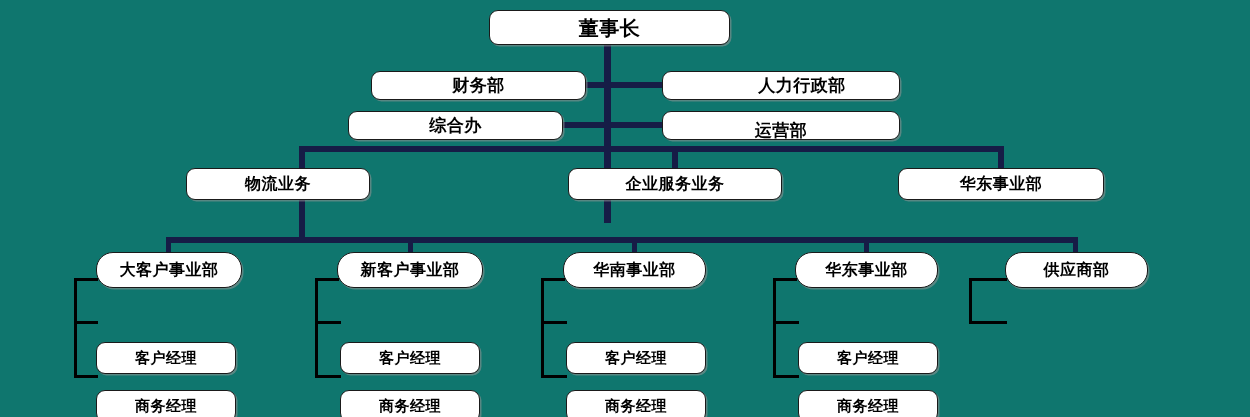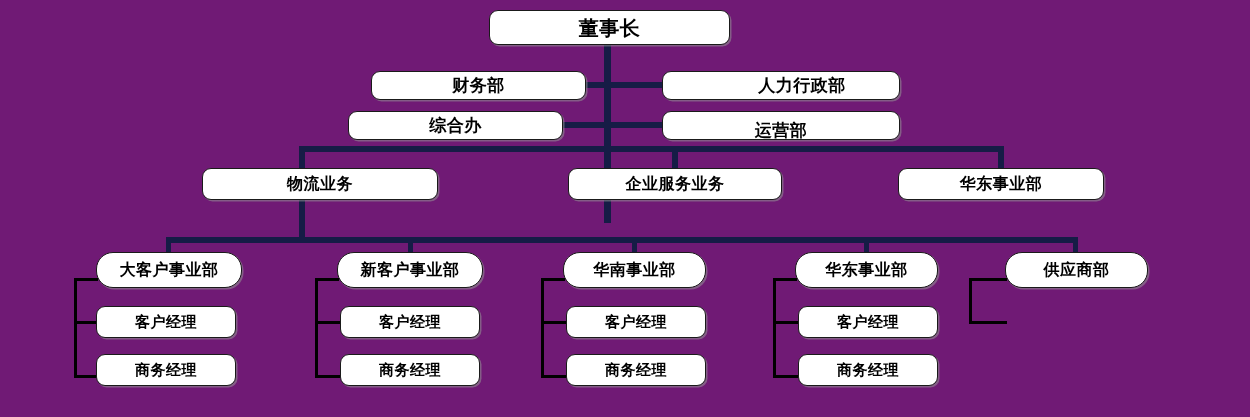--- a/index.html
+++ b/index.html
@@ -4,21 +4,21 @@
 <style>
   html, body {
     margin: 0;
     padding: 0;
     background: #ffffff;
   }
   #chart-root {
     position: relative;
     width: 1250px;
     height: 417px;
-    background: #701a75;
+    background: #0f766e;
     font-family: "DejaVu Sans", "Liberation Sans", sans-serif;
     overflow: hidden;
     text-decoration: underline;
   }
   .node {
     position: absolute;
     box-sizing: border-box;
     border: 1.6px solid #1a1a1a;
     border-radius: 9px;
     background: #ffffff;
@@ -45,21 +45,21 @@
   .conn-blk {
     position: absolute;
     background: #000000;
     z-index: 1;
   }
   
   .t-root   { font-size: 20px; }
   .t-dept   { font-size: 17px; }
   .t-biz    { font-size: 16px; }
   .t-div    { font-size: 16px; border-radius: 17px; }
-  .t-role   { font-size: 15px; }
+  .t-role   { font-size: 15px; margin-top: 36px; }
 </style>
 </head>
 <body>
 
 <div id="chart-root">
 
   <div class="conn" style="left:604px; top:45px; width:7px; height:178px;"></div>
 
   <div class="conn" style="left:563px; top:82px; width:99px; height:6px;"></div>
 
@@ -112,21 +112,21 @@
   <div class="node t-dept" style="left:662px; top:71px; width:238px; height:29px;padding-left:42px;">
     <span class="node-label">人力行政部</span>
   </div>
   <div class="node t-dept" style="left:348px; top:111px; width:215px; height:29px;">
     <span class="node-label">综合办</span>
   </div>
   <div class="node t-dept" style="left:662px; top:111px; width:238px; height:29px;align-items:flex-end;">
     <span class="node-label">运营部</span>
   </div>
 
-  <div class="node t-biz" style="left:186px; top:168px; width:236px; height:32px;margin-left:16px;">
+  <div class="node t-biz" style="left:186px; top:168px; width:184px; height:32px;">
     <span class="node-label">物流业务</span>
   </div>
   <div class="node t-biz" style="left:568px; top:168px; width:214px; height:32px;">
     <span class="node-label">企业服务业务</span>
   </div>
   <div class="node t-biz" style="left:898px; top:168px; width:206px; height:32px;">
     <span class="node-label">华东事业部</span>
   </div>
 
   <div class="node t-div" style="left:96px; top:252px; width:146px; height:36px;">

